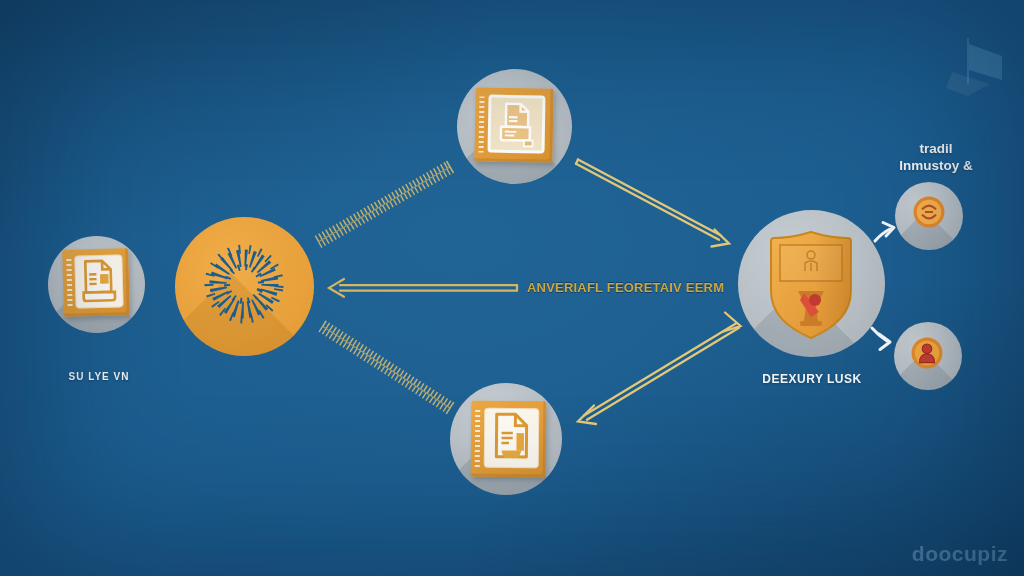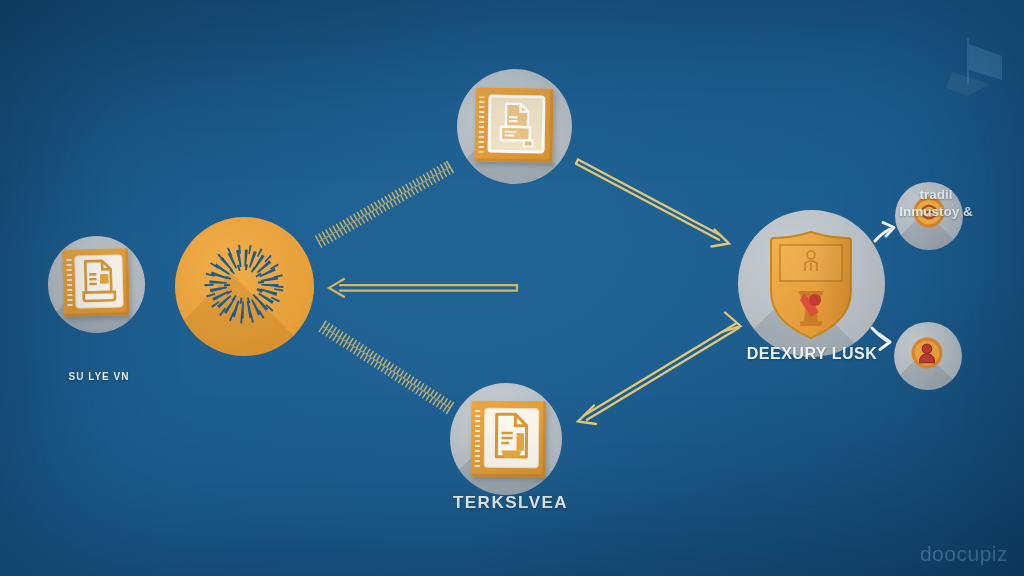--- a/index.html
+++ b/index.html
@@ -25,21 +25,21 @@
   .panel.white{background:#fbf6ec;box-shadow:inset 0 0 0 1px rgba(210,150,60,.25);}
   .panel.cream{background:#f2e4c6;border:3px solid #fdfdfb;}
   .lbl{position:absolute;text-align:center;font-weight:800;}
   .lbl.light{color:#f1f4f6;letter-spacing:1px;text-shadow:0 1px 2px rgba(10,35,58,.45);}
   .lbl.dark{color:#13253c;letter-spacing:.5px;}
   .cap{position:absolute;text-align:center;font-weight:700;color:#eef3f6;
     font-size:13.5px;line-height:17px;text-shadow:0 1px 2px rgba(10,35,58,.4);}
   .midlbl{position:absolute;font-size:13px;font-weight:800;color:#c9a83f;letter-spacing:.2px;
     text-shadow:0 1px 0 rgba(15,35,58,.55), 0 -1px 0 rgba(15,35,58,.55);}
   .overlay{position:absolute;inset:0;pointer-events:none;}
-  .watermark{position:absolute;right:16px;bottom:10px;font-size:21px;font-weight:400;
+  .watermark{position:absolute;right:16px;bottom:10px;font-size:21px;font-weight:700;
     color:#79b0d2;opacity:.55;letter-spacing:.5px;margin-left:14px;}
   svg{display:block;}
 </style>
 </head>
 <body>
 
 <div class="stage">
 
   <div class="circle gray" style="left:48px;top:236px;width:97px;height:97px;">
     <div class="lshadow"></div>
@@ -100,21 +100,20 @@
           <path d="M25,5 v9 h9" fill="none" stroke="#dc9a34" stroke-width="2.4"></path>
           <line x1="14" y1="20" x2="23" y2="20" stroke="#dc9a34" stroke-width="2"></line>
           <line x1="14" y1="24" x2="23" y2="24" stroke="#dc9a34" stroke-width="2"></line>
           <line x1="14" y1="28" x2="20" y2="28" stroke="#dc9a34" stroke-width="2"></line>
           <rect x="26" y="20" width="6" height="14" fill="#e6a93f"></rect>
           <path d="M14,34 h16 l-2,6 h-12 z" fill="#e6a93f"></path>
         </svg>
       </div>
     </div>
   </div>
-  <div class="lbl light" style="left:428px;top:493px;width:165px;font-size:17px;letter-spacing:1.5px;">TERKSLVEA</div>
 
   <div class="circle gray" style="left:738px;top:210px;width:147px;height:147px;">
     <div class="lshadow" style="left:40%;top:52%;height:50%;"></div>
     <div style="position:absolute;left:30px;top:19px;">
       <svg width="86" height="112" viewBox="0 0 86 112">
         <defs>
           <linearGradient id="shg" x1="0" y1="0" x2="1" y2="1">
             <stop offset="0" stop-color="#f2b24e"></stop>
               <stop offset="1" stop-color="#dd9130"></stop>
           </linearGradient>
@@ -130,47 +129,48 @@
           <circle cx="43" cy="26" r="4"></circle>
           <path d="M37,42 v-8 q6,-4 12,0 v8 M43,34 v8"></path>
         </g>
         <path d="M30,62 h26 l-4,8 h-5 l3,22 h-14 l3,-22 h-5 z" fill="#cb7c28"></path>
         <path d="M36,64 l15,19 -8,5 -11,-17 z" fill="#dd4f3c"></path>
         <circle cx="47" cy="71" r="6" fill="#c23a31"></circle>
         <rect x="32" y="92" width="22" height="5" rx="2" fill="#cb7c28"></rect>
       </svg>
     </div>
   </div>
-  <div class="lbl light" style="left:727px;top:345px;width:170px;font-size:16px;letter-spacing:.5px;">DEEXURY LUSK</div>
+  <div class="lbl light" style="left:727px;top:372px;width:170px;font-size:12px;letter-spacing:.5px;">DEEXURY LUSK</div>
 
   <div class="circle gray" style="left:895px;top:182px;width:68px;height:68px;">
     <div class="lshadow"></div>
     <div style="position:absolute;left:18px;top:14px;">
       <svg width="32" height="32" viewBox="0 0 30 30">
         <circle cx="15" cy="15" r="13" fill="#f7b14a" stroke="#e3892b" stroke-width="3"></circle>
         <path d="M9,12 q6,-6 12,0 M9,18 q6,6 12,0 M12,15 h6" fill="none" stroke="#b4512a" stroke-width="2" stroke-linecap="round"></path>
       </svg>
     </div>
   </div>
-  <div class="cap" style="left:877px;top:140px;width:118px;margin-top:46px;">
+  <div class="cap" style="left:877px;top:140px;width:118px;">
     <div>tradil</div>
     <div>Inmustoy &amp;</div>
   </div>
 
   <div class="circle gray" style="left:894px;top:322px;width:68px;height:68px;">
     <div class="lshadow"></div>
     <div style="position:absolute;left:17px;top:15px;">
       <svg width="32" height="32" viewBox="0 0 30 30">
         <circle cx="15" cy="15" r="13" fill="#f3a83e" stroke="#e3892b" stroke-width="3"></circle>
         <circle cx="15" cy="11" r="4.5" fill="#c63c30" stroke="#9e2b22" stroke-width="1"></circle>
         <path d="M8,24 q0,-8 7,-8 q7,0 7,8 z" fill="#c63c30" stroke="#9e2b22" stroke-width="1"></path>
       </svg>
     </div>
   </div>
 
+  <div class="midlbl" style="left:527px;top:280px;">ANVERIAFL FEORETAIV EERM</div>
 
   <svg class="overlay" width="1024" height="576" viewBox="0 0 1024 576">
 
     <g stroke="#cfb76f" opacity=".92">
       <line x1="319.7" y1="245.2" x2="451.7" y2="170.2" stroke-width="6.5" stroke-dasharray="1.4 2.7"></line>
       <line x1="316.3" y1="238.8" x2="448.3" y2="163.8" stroke-width="6.5" stroke-dasharray="1.5 2.5"></line>
       <line x1="318" y1="242" x2="450" y2="167" stroke-width="1.2" opacity=".7"></line>
       <line x1="453.5" y1="173" x2="446.5" y2="161" stroke-width="1.6"></line>
     </g>
 

